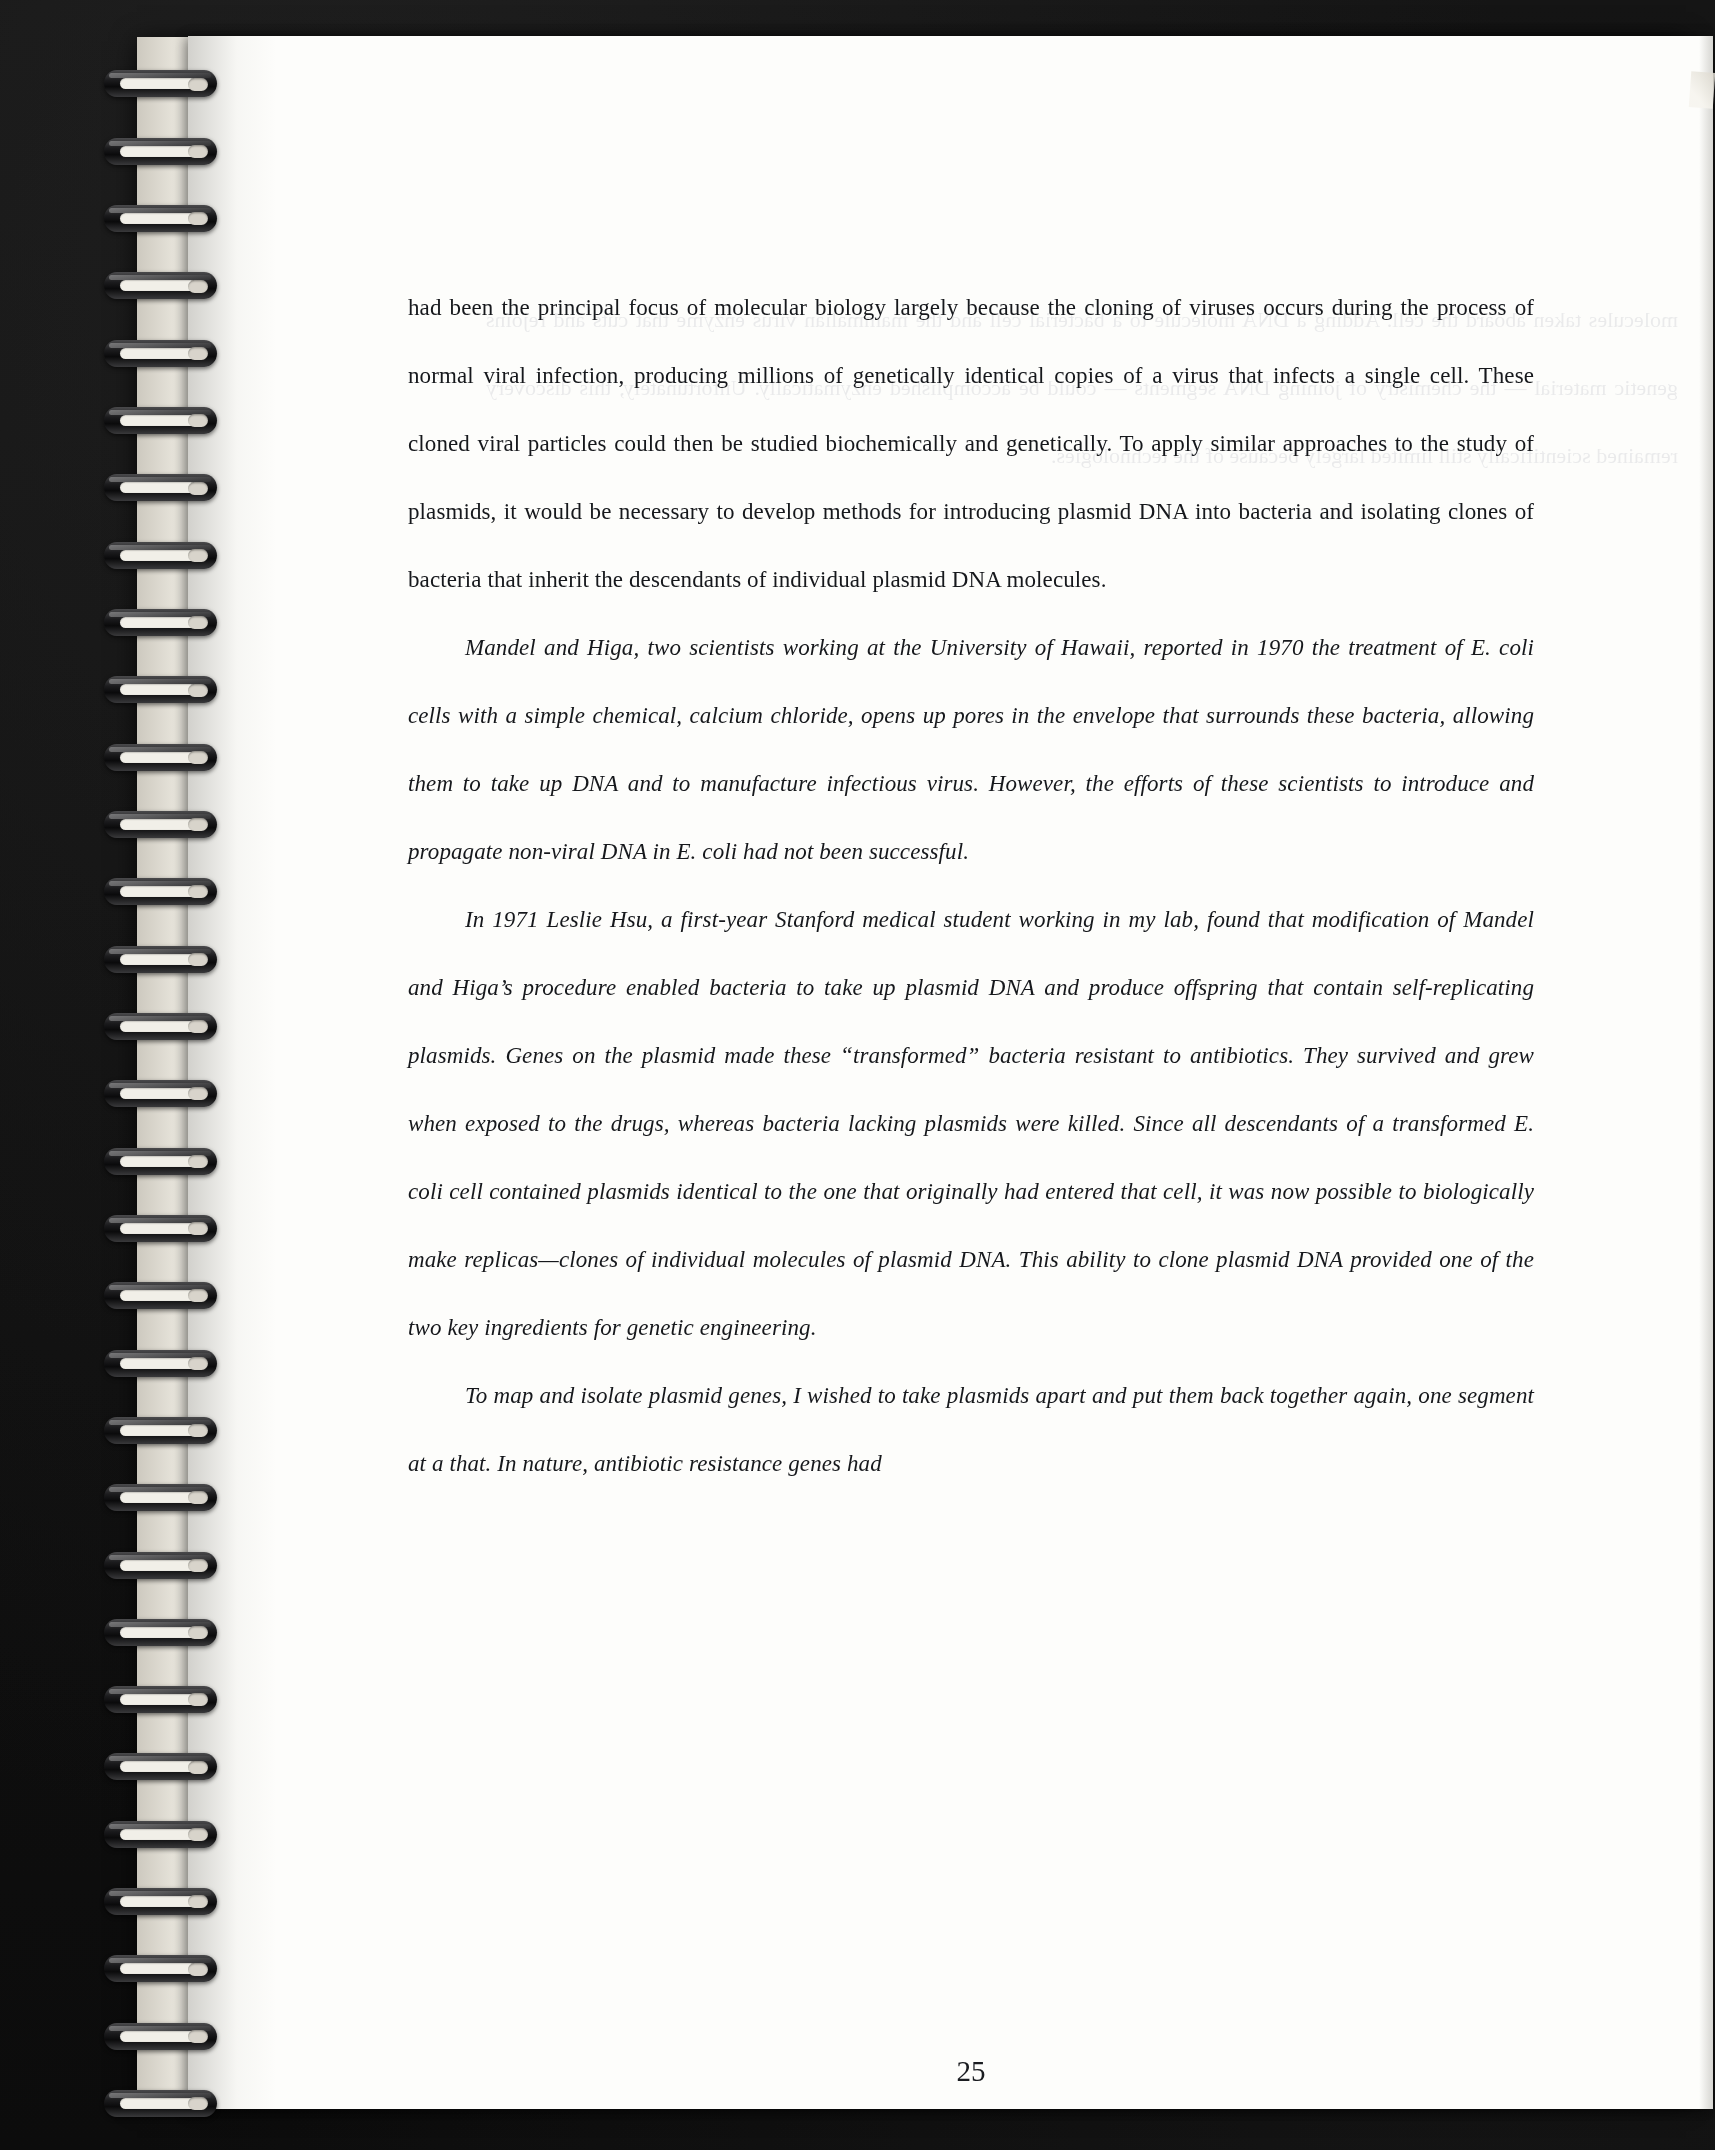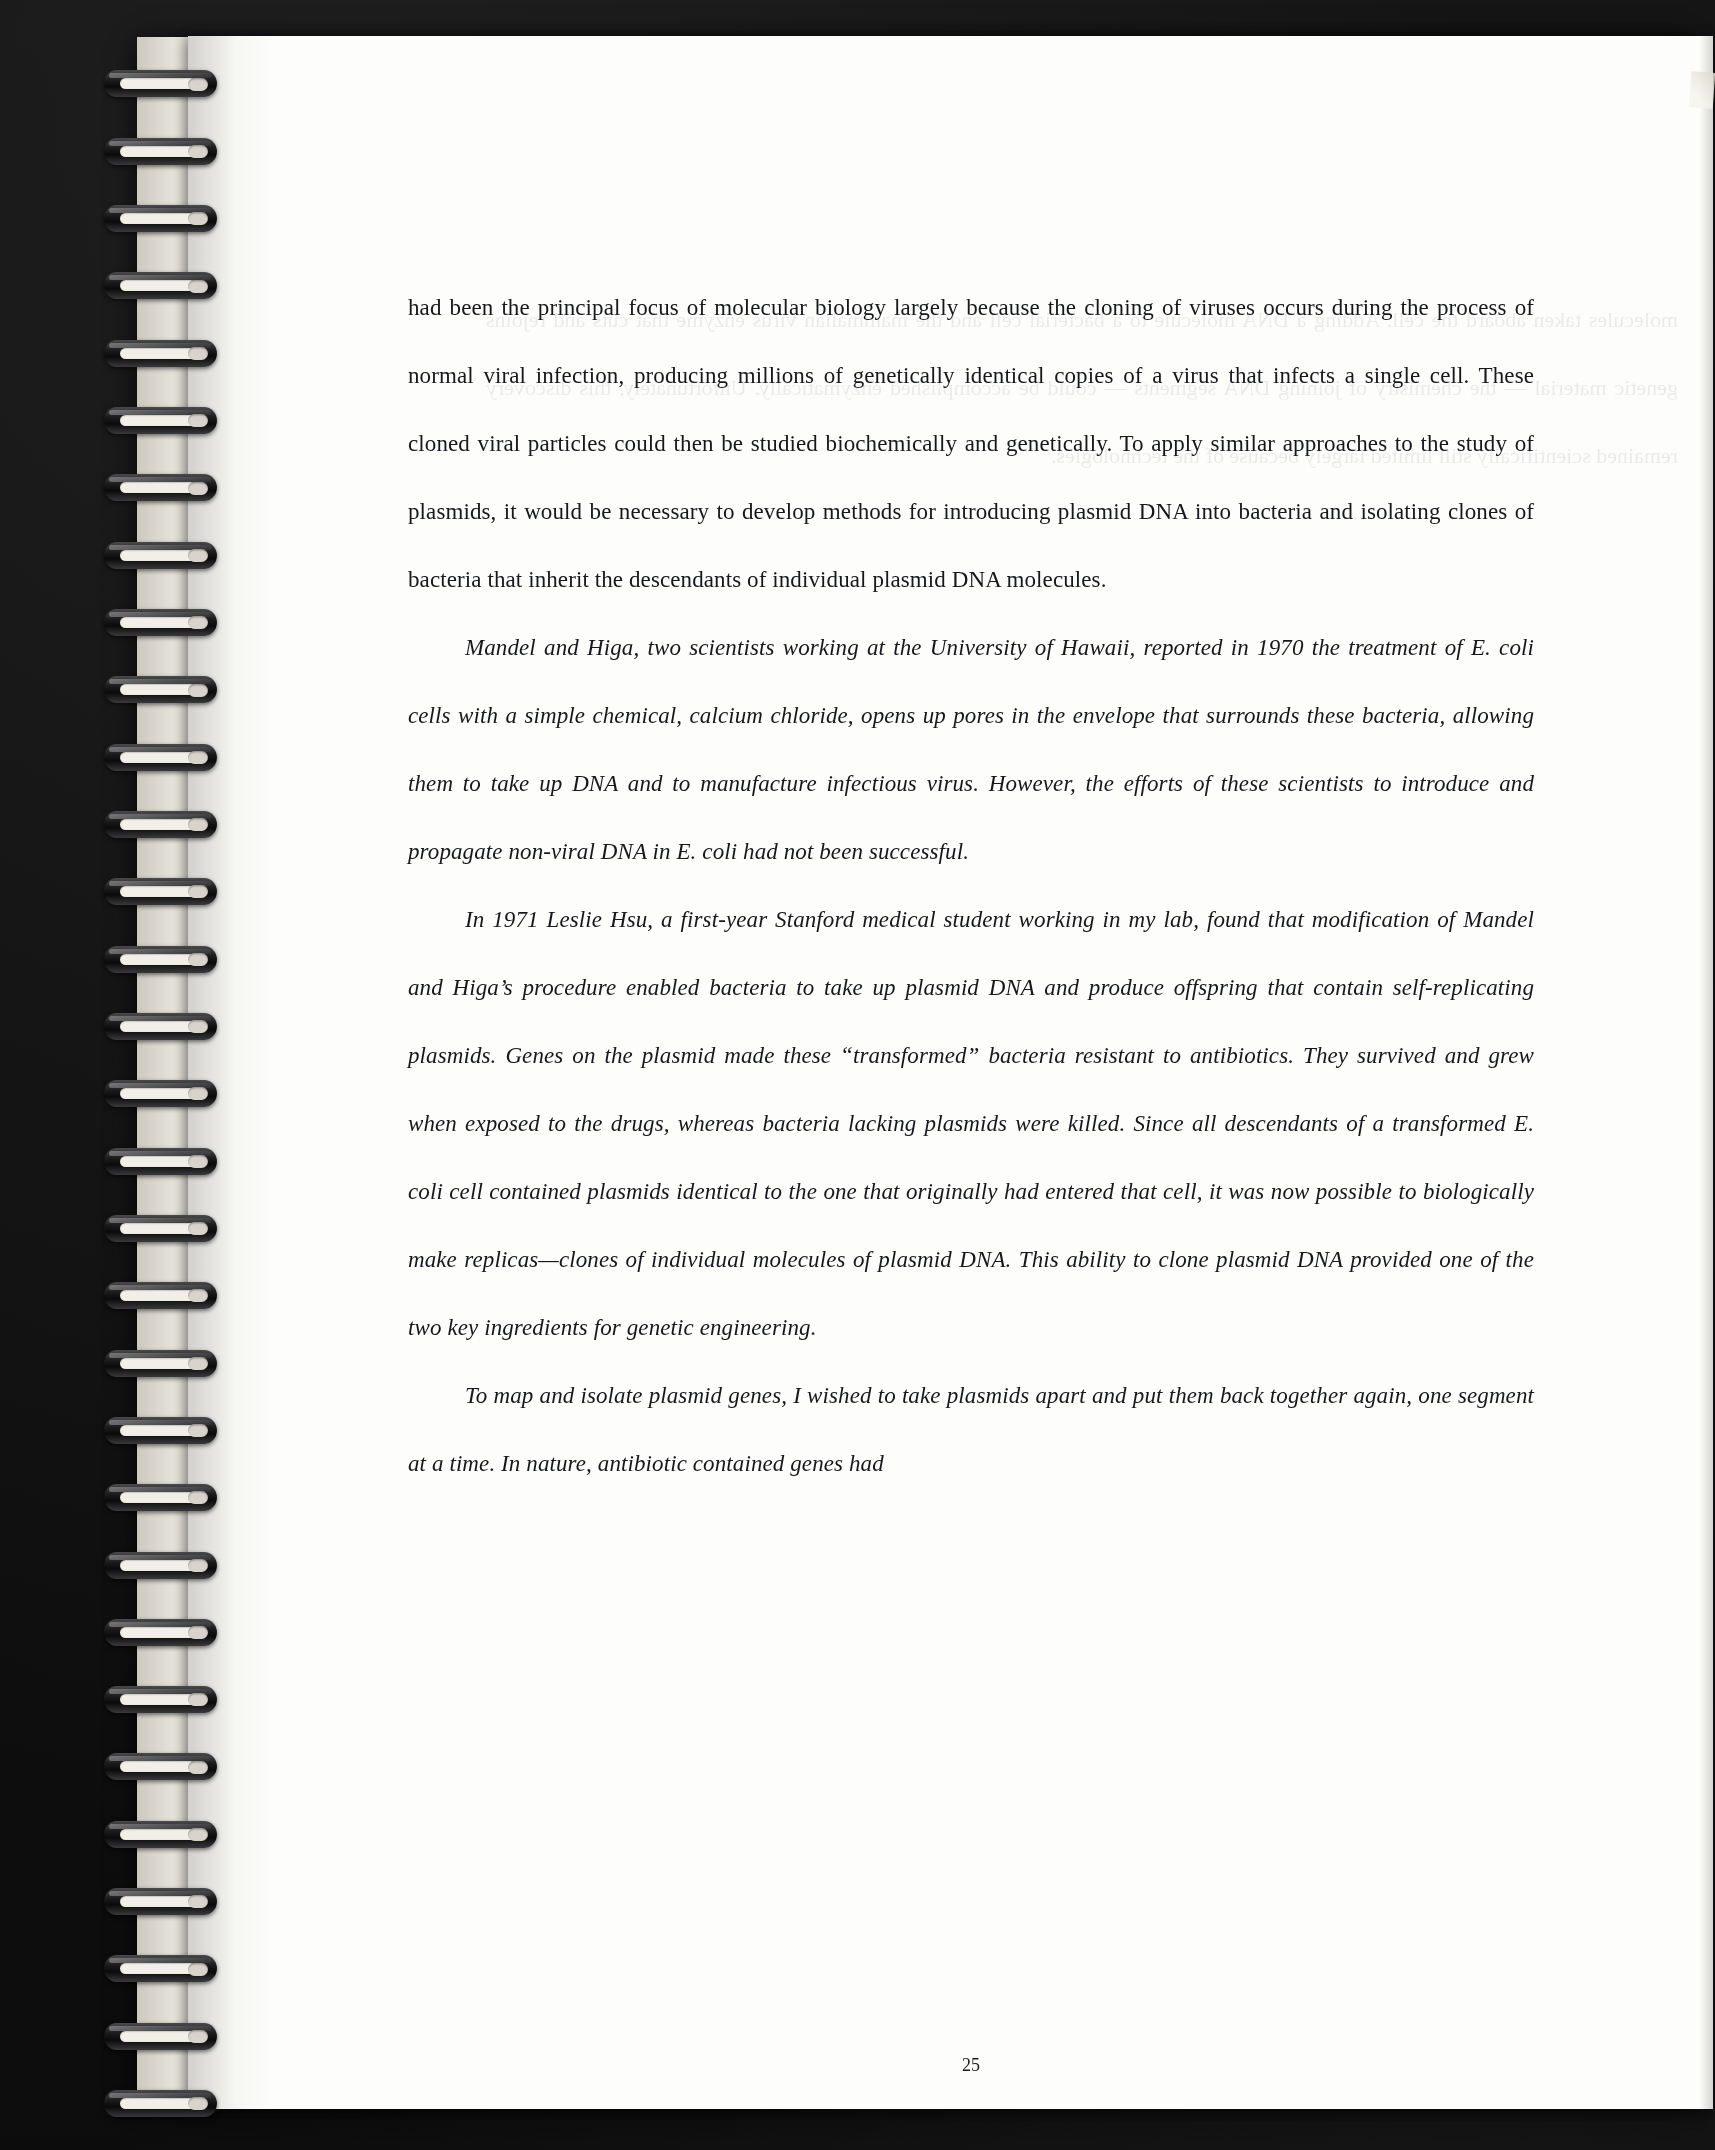--- a/index.html
+++ b/index.html
@@ -128,21 +128,21 @@
   }
   .para.indent { text-indent: 57px; font-style: italic; }
   .para + .para { margin-top: 0; }
 
   .page-number {
     position: absolute;
     left: 0;
     width: 1126px;
     top: 1781px;
     text-align: center;
-    font-size: 18px;
+    font-size: 29px;
     color: #1a1c20;
   }
 
   
   .spiral {
     position: absolute;
     left: 0;
     top: 0;
     width: 149px;
     height: 2115px;
@@ -205,21 +205,21 @@
     <div class="page-inner-shade"></div>
     <div class="page-right-edge"></div>
     <div class="page-corner"></div>
 
     <div class="bleed">molecules taken aboard the cell. Adding a DNA molecule to a bacterial cell and the mammalian virus enzyme that cuts and rejoins genetic material — the chemistry of joining DNA segments — could be accomplished enzymatically. Unfortunately, this discovery remained scientifically still limited largely because of the technologies.</div>
 
     <div class="text-col">
       <p class="para">had been the principal focus of molecular biology largely because the cloning of viruses occurs during the process of normal viral infection, producing millions of genetically identical copies of a virus that infects a single cell.  These cloned viral particles could then be studied biochemically and genetically.  To apply similar approaches to the study of plasmids, it would be necessary to develop methods for introducing plasmid DNA into bacteria and isolating clones of bacteria that inherit the descendants of individual plasmid DNA molecules.</p>
       <p class="para indent">Mandel and Higa, two scientists working at the University of Hawaii, reported in 1970 the treatment of E. coli cells with a simple chemical, calcium chloride, opens up pores in the envelope that surrounds these bacteria, allowing them to take up DNA and to manufacture infectious virus.  However, the efforts of these scientists to introduce and propagate non-viral DNA in E. coli had not been successful.</p>
       <p class="para indent">In 1971 Leslie Hsu, a first-year Stanford medical student working in my lab, found that modification of Mandel and Higa’s procedure enabled bacteria to take up plasmid DNA and produce offspring that contain self-replicating plasmids.  Genes on the plasmid made these “transformed” bacteria resistant to antibiotics.  They survived and grew when exposed to the drugs, whereas bacteria lacking plasmids were killed.  Since all descendants of a transformed E. coli cell contained plasmids identical to the one that originally had entered that cell, it was now possible to biologically make replicas—clones of individual molecules of plasmid DNA.  This ability to clone plasmid DNA provided one of the two key ingredients for genetic engineering.</p>
-      <p class="para indent">To map and isolate plasmid genes, I wished to take plasmids apart and put them back together again, one segment at a time.  In nature, antibiotic contained genes had</p>
+      <p class="para indent">To map and isolate plasmid genes, I wished to take plasmids apart and put them back together again, one segment at a that.  In nature, antibiotic resistance genes had</p>
 
       <div class="page-number">25</div>
     </div>
   </div>
 
   <div class="spiral">
       <div class="coil" style="top: 46px;">
         <div class="wire"></div>
       </div>
       <div class="coil" style="top: 114px;">

